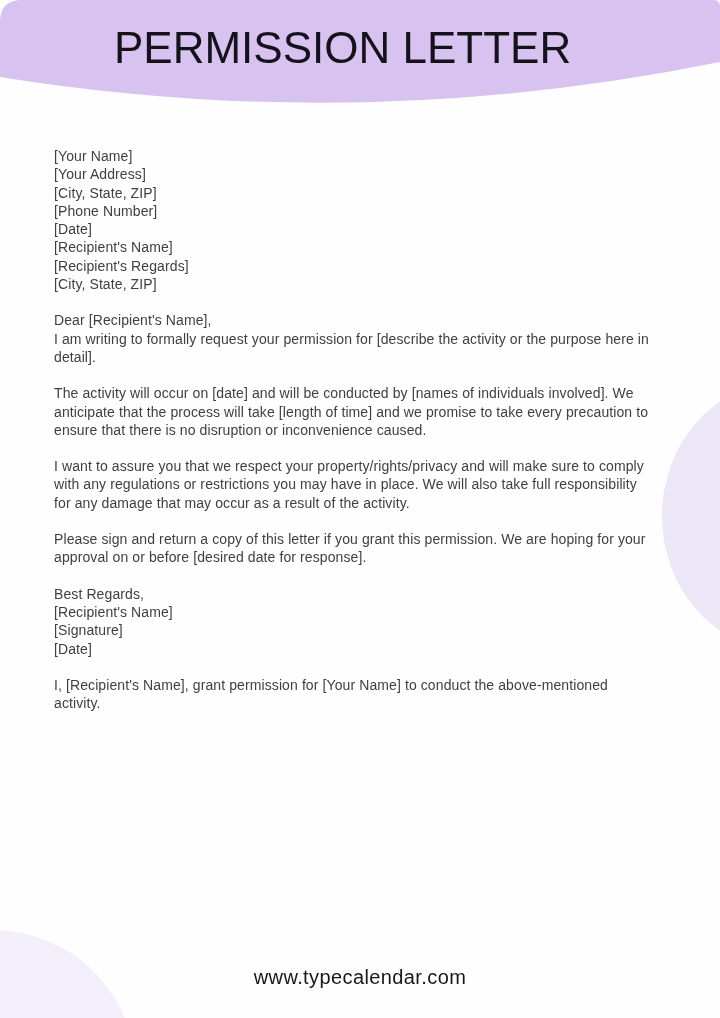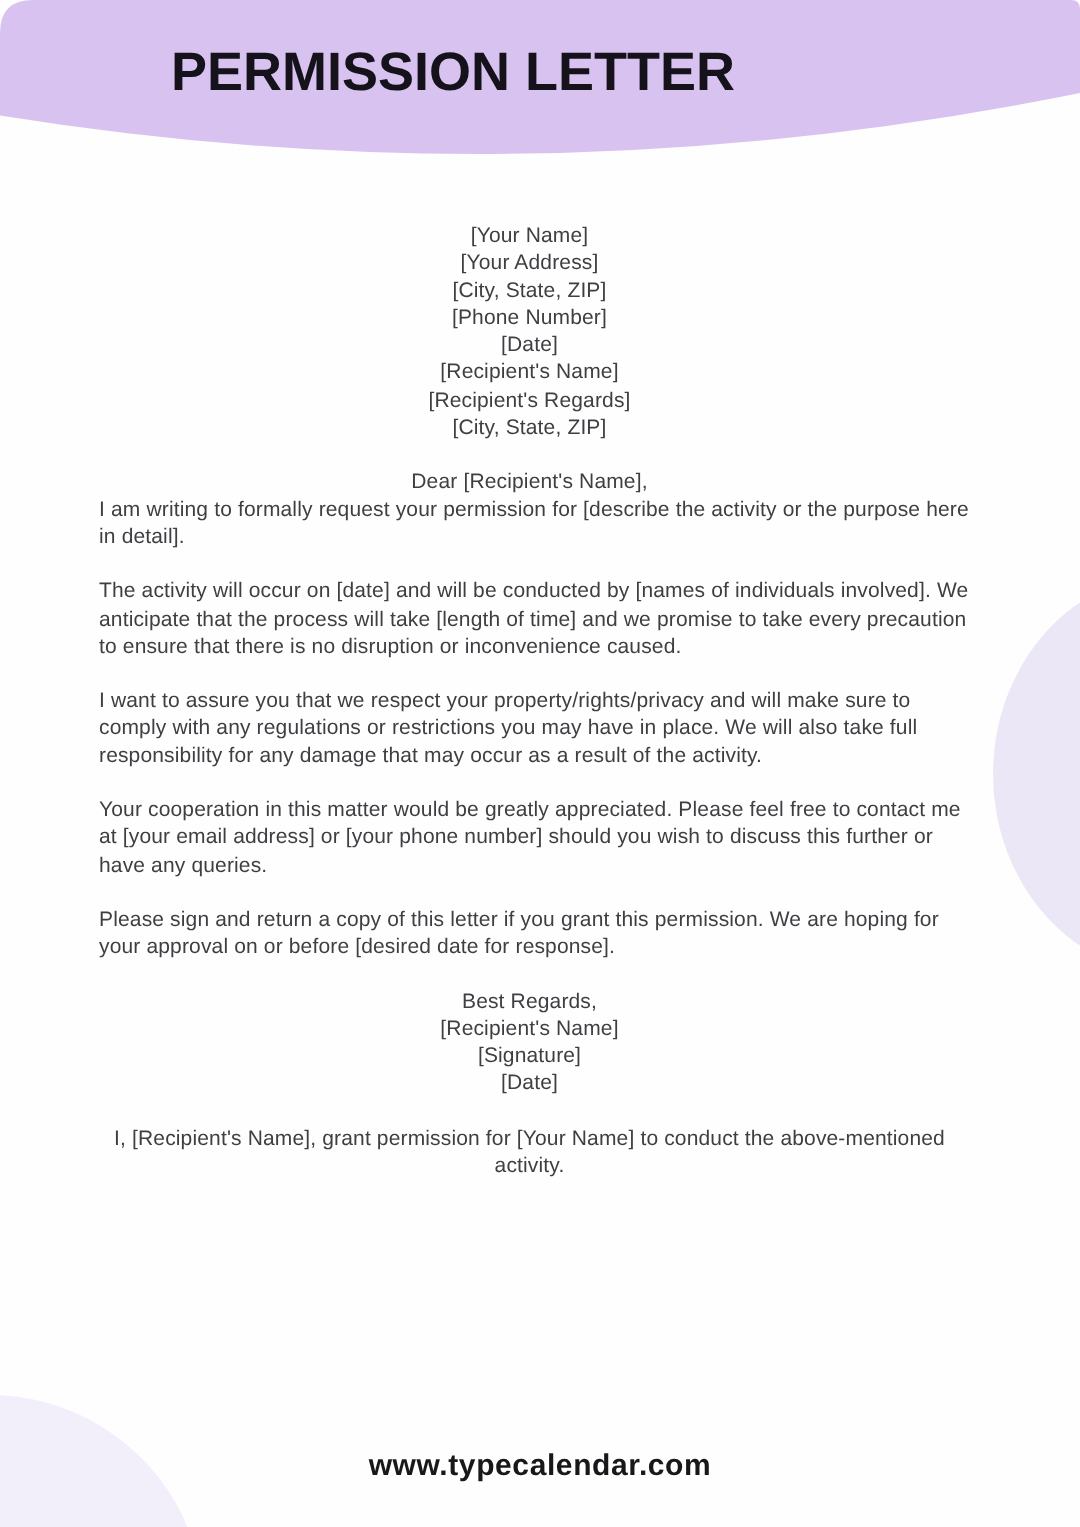--- a/index.html
+++ b/index.html
@@ -29,37 +29,37 @@
   .corner-circle{
     position:absolute;left:-150px;top:930px;
     width:286px;height:286px;border-radius:50%;
     background:var(--corner-circle,#f3effa);
   }
   
   .header-band{position:absolute;left:0;top:0;display:block;}
   .header-band path{fill:var(--header-band,#d8c3f0);}
   .title{
     position:absolute;left:114px;top:27px;margin:0;
-    font-size:36px;line-height:42px;font-weight:700;
+    font-size:44px;line-height:42px;font-weight:400;
     letter-spacing:0px;color:var(--title-text,#15121b);
     font-family:"Liberation Sans",sans-serif;
   }
   
   .letter{
     position:absolute;left:54px;top:147px;width:598px;
     font-size:14px;line-height:18.3px;letter-spacing:0.1px;
     color:var(--body-text,#3f3f43);
   }
   .letter p{margin:0;}
-  .block{margin-bottom:18px;text-align:center;}
-  .paras p{margin-bottom:18px;margin-left:12px;}
+  .block{margin-bottom:18px;}
+  .paras p{margin-bottom:18px;}
   
   .footer{
     position:absolute;left:0;right:0;top:966px;
-    text-align:center;font-size:20px;font-weight:bold;
+    text-align:center;font-size:20px;font-weight:normal;
     letter-spacing:0.4px;color:var(--footer-text,#18181b);
   }
 </style>
 </head>
 <body>
 
 <div class="page">
 
   <div class="corner-circle"></div>
   <div class="side-circle"></div>
@@ -82,21 +82,20 @@
         <p>[Recipient's Regards]</p>
         <p>[City, State, ZIP]</p>
       </div>
 
     <p class="block">Dear [Recipient's Name],</p>
 
     <div class="paras">
         <p>I am writing to formally request your permission for [describe the activity or the purpose here in detail].</p>
         <p>The activity will occur on [date] and will be conducted by [names of individuals involved]. We anticipate that the process will take [length of time] and we promise to take every precaution to ensure that there is no disruption or inconvenience caused.</p>
         <p>I want to assure you that we respect your property/rights/privacy and will make sure to comply with any regulations or restrictions you may have in place. We will also take full responsibility for any damage that may occur as a result of the activity.</p>
-        <p>Your cooperation in this matter would be greatly appreciated. Please feel free to contact me at [your email address] or [your phone number] should you wish to discuss this further or have any queries.</p>
         <p>Please sign and return a copy of this letter if you grant this permission. We are hoping for your approval on or before [desired date for response].</p>
       </div>
 
 
     <p class="block">Best Regards,</p>
 
     <div class="block address">
         <p>[Recipient's Name]</p>
         <p>[Signature]</p>
         <p>[Date]</p>

